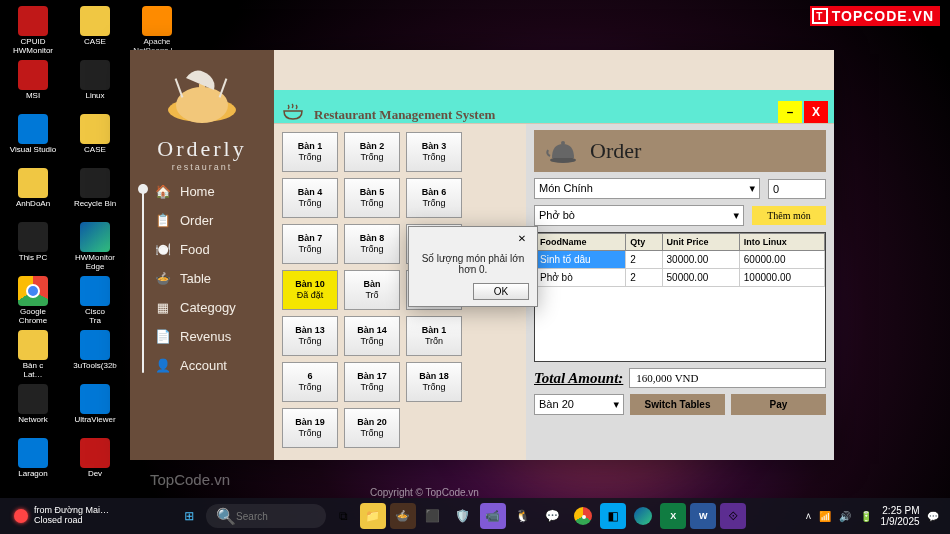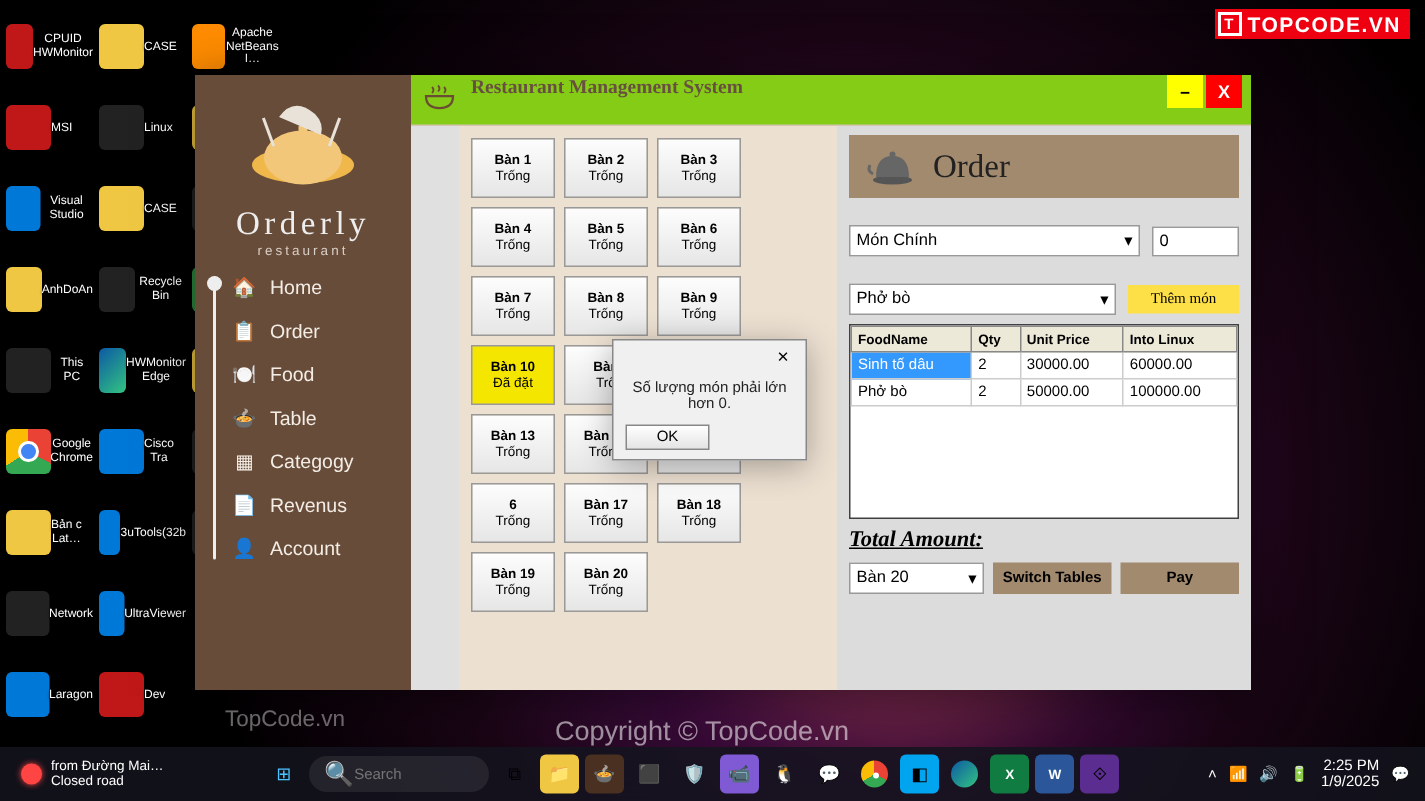--- a/index.html
+++ b/index.html
@@ -4,21 +4,21 @@
 <style>
 * { box-sizing: border-box; margin: 0; padding: 0; font-family: "Segoe UI", Arial, sans-serif; }
 body { width: 950px; height: 534px; overflow: hidden; background: #1a0a1a; position: relative; }
 
 
 .desktop-bg { position: absolute; inset: 0; background: radial-gradient(circle at 60% 60%, #ff6a88 0%, #4a0e4e 20%, #1a0515 45%, #000 70%); }
 .desktop-bg::after { content:""; position:absolute; top:40%; left:55%; width:220px; height:220px; border-radius:50%; background: radial-gradient(circle at 30% 30%, #333, #111); box-shadow: -30px 30px 60px 30px rgba(255,120,60,.25), inset -40px -40px 60px #000; }
 
 
 .desktop { position: absolute; inset: 0; display:flex; flex-direction:column; flex-wrap:wrap; align-content:flex-start; gap:2px 4px; padding:4px 4px 40px; }
-.dicon { width:58px; height:52px; display:flex; flex-direction:row; align-items:center; justify-content:flex-start; cursor:pointer; }
+.dicon { width:58px; height:52px; display:flex; flex-direction:column; align-items:center; justify-content:flex-start; cursor:pointer; }
 .dicon .ic { width:30px; height:30px; margin-top:2px; border-radius:4px; display:flex; align-items:center; justify-content:center; font-size:10px; }
 .dicon .lbl { color:#fff; font-size:8px; text-align:center; line-height:1.1; text-shadow:0 1px 2px #000; margin-top:2px; white-space:pre-wrap; }
 .dicon.sel .lbl { background:rgba(100,150,255,.5); }
 .folder { background:#f0c743; }
 .red { background:#c01818; color:#fff; }
 .chrome { background: conic-gradient(#ea4335 0 33%, #34a853 33% 66%, #fbbc05 66% 100%); border-radius:50%; position:relative; }
 .chrome::after { content:""; position:absolute; inset:8px; background:#4285f4; border:2px solid #fff; border-radius:50%; }
 .blue { background:#0078d7; }
 .dark { background:#222; }
 .green { background:#2d8a3e; }
@@ -46,39 +46,39 @@
 .brand-sub { color:#d8cfc5; font-size:9px; letter-spacing:2px; margin-bottom:8px; }
 .navrail { display:flex; gap:6px; width:100%; }
 .rail-line { width:2px; background:#eee; margin:4px 2px 4px 4px; border-radius:1px; position:relative; }
 .rail-dot { position:absolute; left:-4px; top:0; width:10px; height:10px; background:#eee; border-radius:50%; }
 .nav { flex:1; display:flex; flex-direction:column; gap:6px; }
 .nav-item { display:flex; align-items:center; gap:8px; color:#f3ede5; font-size:13px; padding:4px 2px; cursor:pointer; }
 .nav-item .ni { width:18px; text-align:center; }
 
 
 .app-main { flex:1; display:flex; flex-direction:column; }
-.app-titlebar { height:34px; background:#84cc16; display:flex; align-items:flex-start; padding:0 6px; gap:8px; border-bottom:1px solid #d5c6b4; }
+.app-titlebar { height:34px; background:#5eead4; display:flex; align-items:flex-end; padding:0 6px; gap:8px; border-bottom:1px solid #d5c6b4;margin-top:40px; }
 .app-titlebar .t { color:#685040; font-size:13px; font-weight:bold; font-family: "Times New Roman", serif; }
 .win-btns { margin-left:auto; display:flex; gap:2px; }
 .wb { width:24px; height:22px; display:flex; align-items:center; justify-content:center; font-size:12px; font-weight:bold; }
 .wb.min { background:#ffff00; }
 .wb.close { background:#ff0000; color:#fff; }
 
 .app-body { flex:1; display:flex; background:#e0e0e0; }
 
 
-.tables-panel { width:252px; background:#ece0d1; padding:8px; display:flex; flex-wrap:wrap; gap:6px 6px; align-content:flex-start;margin-left:32px; }
+.tables-panel { width:252px; background:#ece0d1; padding:8px; display:flex; flex-wrap:wrap; gap:6px 6px; align-content:flex-start; }
 .tbtn { width:56px; height:40px; background:linear-gradient(#fdfdfd,#e6e6e6); border:1px solid #999; font-size:9px; text-align:center; display:flex; flex-direction:column; align-items:center; justify-content:center; cursor:pointer; line-height:1.2; }
 .tbtn.booked { background:#f5e600; }
 
 
 .order-panel { flex:1; background:#dcdcdc; padding:6px 8px; display:flex; flex-direction:column; gap:6px; }
 .order-hdr { display:flex; align-items:center; gap:12px; background:#a28a6f; padding:6px 10px; }
 .order-hdr .ttl { font-size:22px; color:#222; font-family:"Times New Roman", serif; }
-.sel-row { display:flex; gap:8px; align-items:center;margin-top:12px; }
+.sel-row { display:flex; gap:8px; align-items:center; }
 .sel { flex:1; background:#fff; border:1px solid #999; padding:3px 4px; font-size:11px; font-family:"Times New Roman",serif; }
 .spin { width:58px; background:#fff; border:1px solid #999; font-size:11px; padding:3px 4px; text-align:left; }
 .addbtn { width:74px; background:#fde047; border:none; padding:4px 0; font-size:10px; cursor:pointer; font-family:"Times New Roman",serif; }
 
 .grid { background:#fff; border:1px solid #404040; height:130px; overflow:hidden; font-size:10px; }
 .grid table { width:100%; border-collapse:collapse; }
 .grid th { background:#ece9d8; border:1px solid #888; padding:3px 4px; text-align:left; font-weight:bold; font-size:9px; }
 .grid td { border:1px solid #ccc; padding:3px 4px; }
 .grid tr.selrow td:first-child { background:#3399ff; color:#fff; }
 
@@ -87,28 +87,28 @@
 .total-val { flex:1; background:#fff; border:1px solid #999; padding:3px 6px; font-size:11px; font-family:"Times New Roman",serif; }
 .foot-row { display:flex; gap:6px; align-items:center; }
 .tbl-sel { width:90px; background:#fff; border:1px solid #999; padding:3px 4px; font-size:11px; font-family:"Times New Roman",serif; }
 .fbtn { flex:1; background:#a28a6f; border:none; padding:5px 0; font-size:10px; font-weight:bold; cursor:pointer; }
 
 
 .dlg { position:absolute; top:226px; left:408px; width:130px; background:#f0f0f0; border:1px solid #888; box-shadow:0 4px 20px rgba(0,0,0,.3); z-index:50; font-size:10px; }
 .dlg-title { height:22px; display:flex; align-items:center; justify-content:flex-end; padding:0 4px; }
 .dlg-close { width:22px; height:18px; display:flex; align-items:center; justify-content:center; cursor:pointer; }
 .dlg-body { padding:4px 10px 2px; color:#222; text-align:center; }
-.dlg-foot { display:flex; padding:6px 8px; }
+.dlg-foot { display:flex; justify-content:flex-end; padding:6px 8px; }
 .dlg-ok { width:56px; padding:2px 0; background:linear-gradient(#fff,#e4e4e4); border:1px solid #888; font-size:10px; cursor:pointer; }
 
 
 .wm-tc { position:absolute; top:6px; right:10px; color:#fff; font-weight:bold; font-size:14px; letter-spacing:1px; background:#e01; padding:2px 6px 2px 2px; display:flex; align-items:center; gap:4px; z-index:60;}
 .wm-tc .sq{width:16px;height:16px;border:2px solid #fff;display:inline-flex;align-items:center;justify-content:center;font-size:10px;}
 .wm1 { position:absolute; left:150px; bottom:46px; color:rgba(255,255,255,.4); font-size:15px; z-index:55; }
-.wm2 { position:absolute; left:370px; bottom:36px; color:rgba(255,255,255,.55); font-size:18px; z-index:70; }
+.wm2 { position:absolute; left:370px; bottom:36px; color:rgba(255,255,255,.55); font-size:10px; z-index:70; }
 </style>
 </head>
 <body>
 
 <div class="desktop-bg"></div>
 
 <div class="desktop" id="desktop">
     <div class="dicon">
       <div class="ic red"></div>
       <div class="lbl">CPUID
@@ -409,20 +409,21 @@
                   <td>2</td>
                   <td>50000.00</td>
                   <td>100000.00</td>
                 </tr>
               </tbody>
             </table>
         </div>
 
         <div class="total-row">
           <span class="total-lbl">Total Amount:</span>
+          <div class="total-val">160,000 VND</div>
         </div>
         <div class="foot-row">
           <div class="tbl-sel"><span>Bàn 20</span> <span style="float:right">▾</span></div>
           <button class="fbtn">Switch Tables</button>
           <button class="fbtn">Pay</button>
         </div>
       </div>
     </div>
   </div>
 </div>

